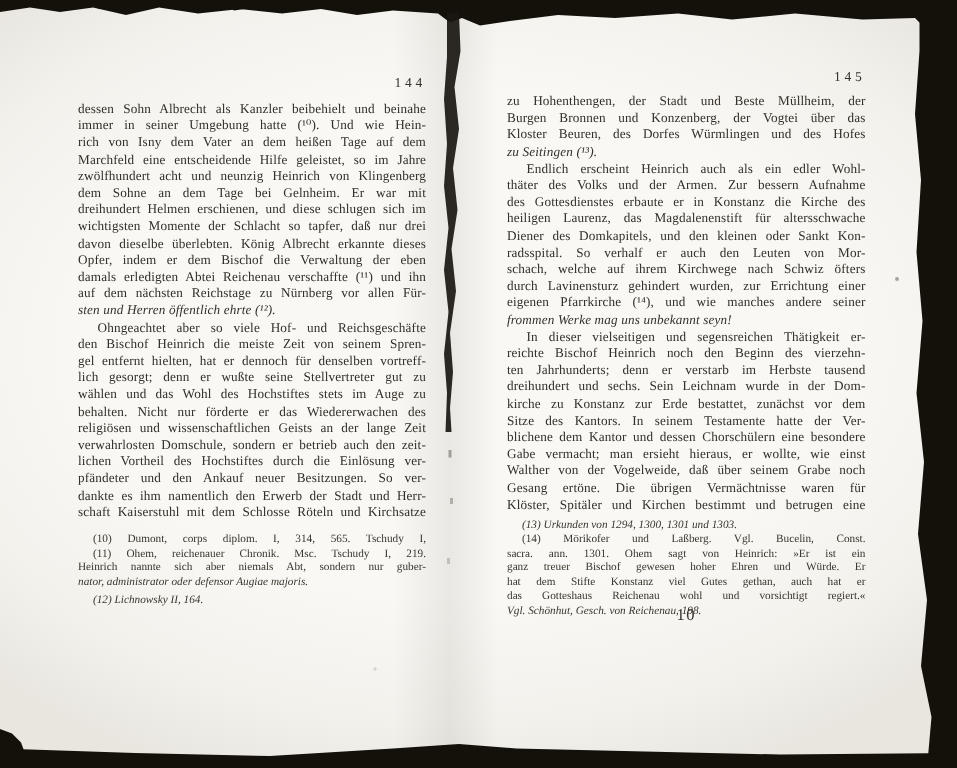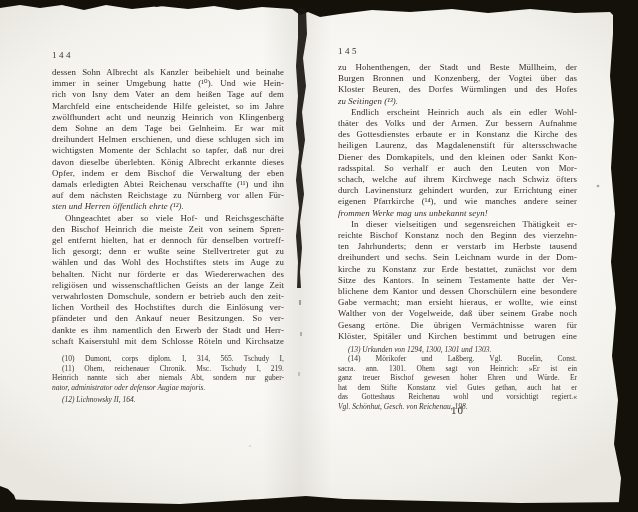--- a/index.html
+++ b/index.html
@@ -6,21 +6,21 @@
   body{width:638px;height:512px;overflow:hidden;background:#e9e7e1;}
   #scan{position:relative;width:638px;height:512px;
         background:radial-gradient(ellipse 70% 60% at 48% 45%, #f9f8f4 55%, #f3f1ec 82%, #e8e6df 100%);
         font-family:"Liberation Serif","DejaVu Serif",serif;color:#2e2a24;}
   
   #artifacts{position:absolute;left:0;top:0;width:638px;height:512px;pointer-events:none;}
   
   .page{position:absolute;}
   #page-left{left:52px;top:50px;width:232px;}
   #page-right{left:338px;top:46px;width:239px;}
-  .pagenum{text-align:left;font-size:9px;letter-spacing:2.5px;color:#36312a;margin-bottom:2px;}
+  .pagenum{text-align:right;font-size:9px;letter-spacing:2.5px;color:#36312a;margin-bottom:2px;}
   .maintext{margin-top:7px;font-size:8.8px;line-height:11.2px;color:#332e27;}
   #page-right .maintext{margin-top:6px;}
   .tline{text-align:justify;text-align-last:justify;white-space:nowrap;letter-spacing:0.1px;}
   .tline.end{text-align-last:left;font-style:italic;}
   .tline.indent{text-indent:13px;}
   .footnotes{font-size:7.5px;line-height:9.6px;color:#3a352d;}
   #footnotes-left{margin-top:7px;}
   #footnotes-right{margin-top:3px;line-height:9.4px;}
   .footnotes .tline{letter-spacing:0;}
   .footnotes .tline.indent{text-indent:10px;}
@@ -87,21 +87,21 @@
         <div class="tline">thäter des Volks und der Armen. Zur bessern Aufnahme</div>
         <div class="tline">des Gottesdienstes erbaute er in Konstanz die Kirche des</div>
         <div class="tline">heiligen Laurenz, das Magdalenenstift für altersschwache</div>
         <div class="tline">Diener des Domkapitels, und den kleinen oder Sankt Kon-</div>
         <div class="tline">radsspital. So verhalf er auch den Leuten von Mor-</div>
         <div class="tline">schach, welche auf ihrem Kirchwege nach Schwiz öfters</div>
         <div class="tline">durch Lavinensturz gehindert wurden, zur Errichtung einer</div>
         <div class="tline">eigenen Pfarrkirche (¹⁴), und wie manches andere seiner</div>
         <div class="tline end">frommen Werke mag uns unbekannt seyn!</div>
         <div class="tline indent">In dieser vielseitigen und segensreichen Thätigkeit er-</div>
-        <div class="tline">reichte Bischof Konstanz noch den Beginn des vierzehn-</div>
+        <div class="tline">reichte Bischof Heinrich noch den Beginn des vierzehn-</div>
         <div class="tline">ten Jahrhunderts; denn er verstarb im Herbste tausend</div>
         <div class="tline">dreihundert und sechs. Sein Leichnam wurde in der Dom-</div>
         <div class="tline">kirche zu Konstanz zur Erde bestattet, zunächst vor dem</div>
         <div class="tline">Sitze des Kantors. In seinem Testamente hatte der Ver-</div>
         <div class="tline">blichene dem Kantor und dessen Chorschülern eine besondere</div>
         <div class="tline">Gabe vermacht; man ersieht hieraus, er wollte, wie einst</div>
         <div class="tline">Walther von der Vogelweide, daß über seinem Grabe noch</div>
         <div class="tline">Gesang ertöne. Die übrigen Vermächtnisse waren für</div>
         <div class="tline">Klöster, Spitäler und Kirchen bestimmt und betrugen eine</div>
       </div>

